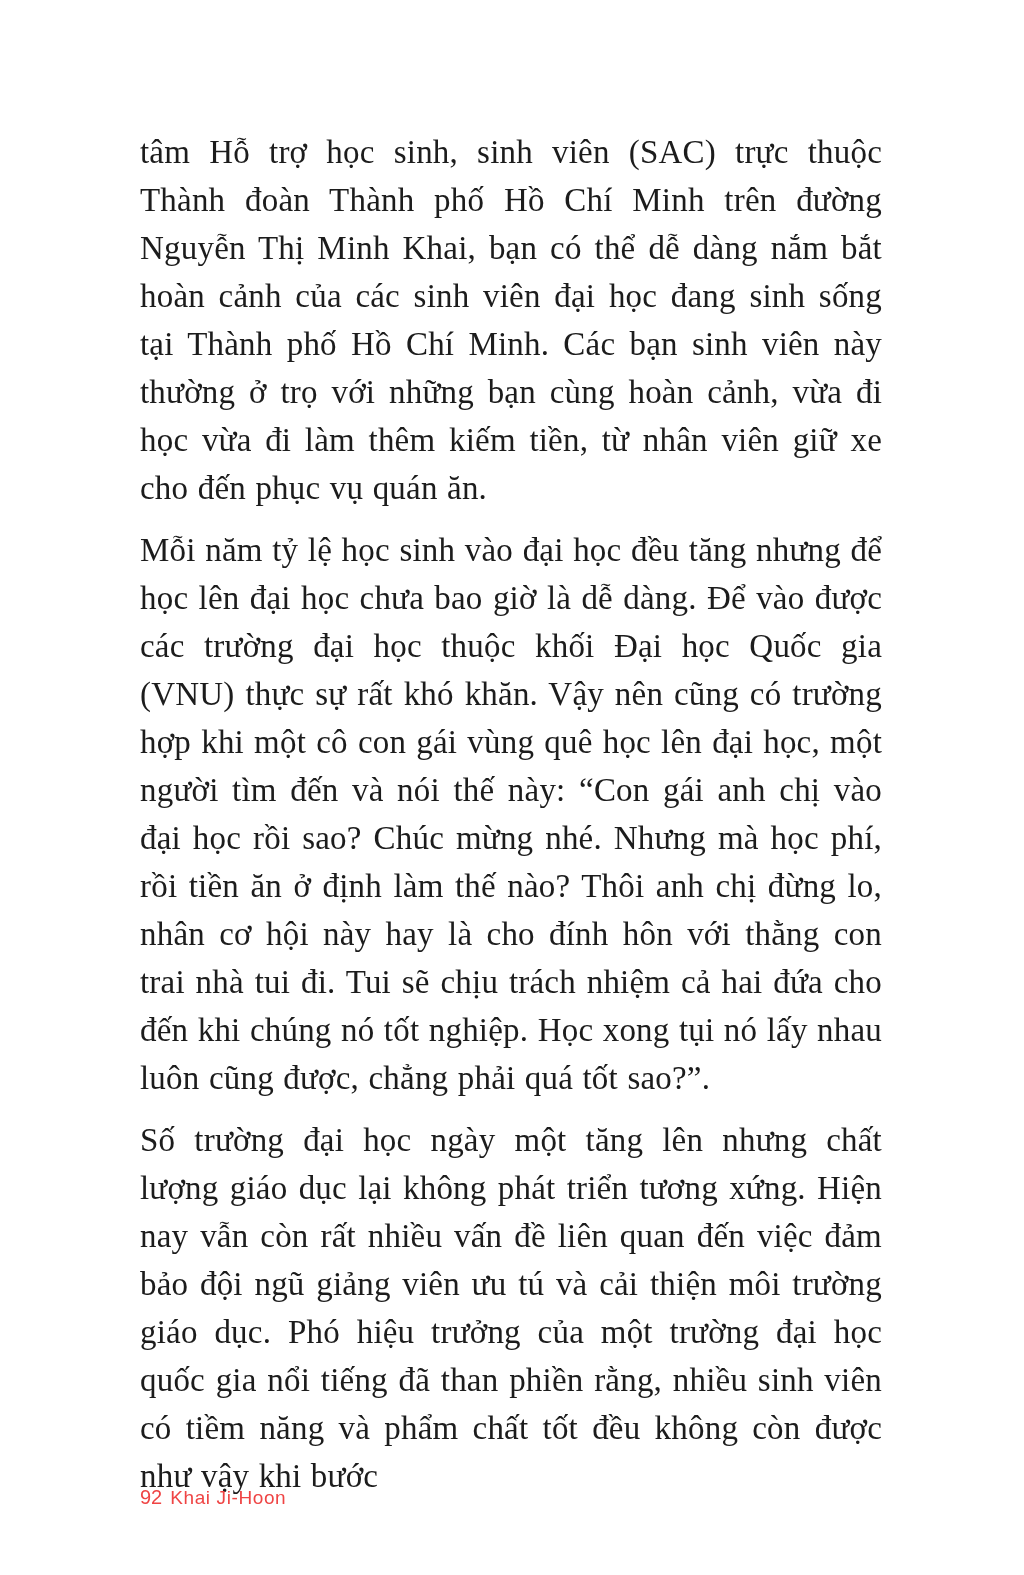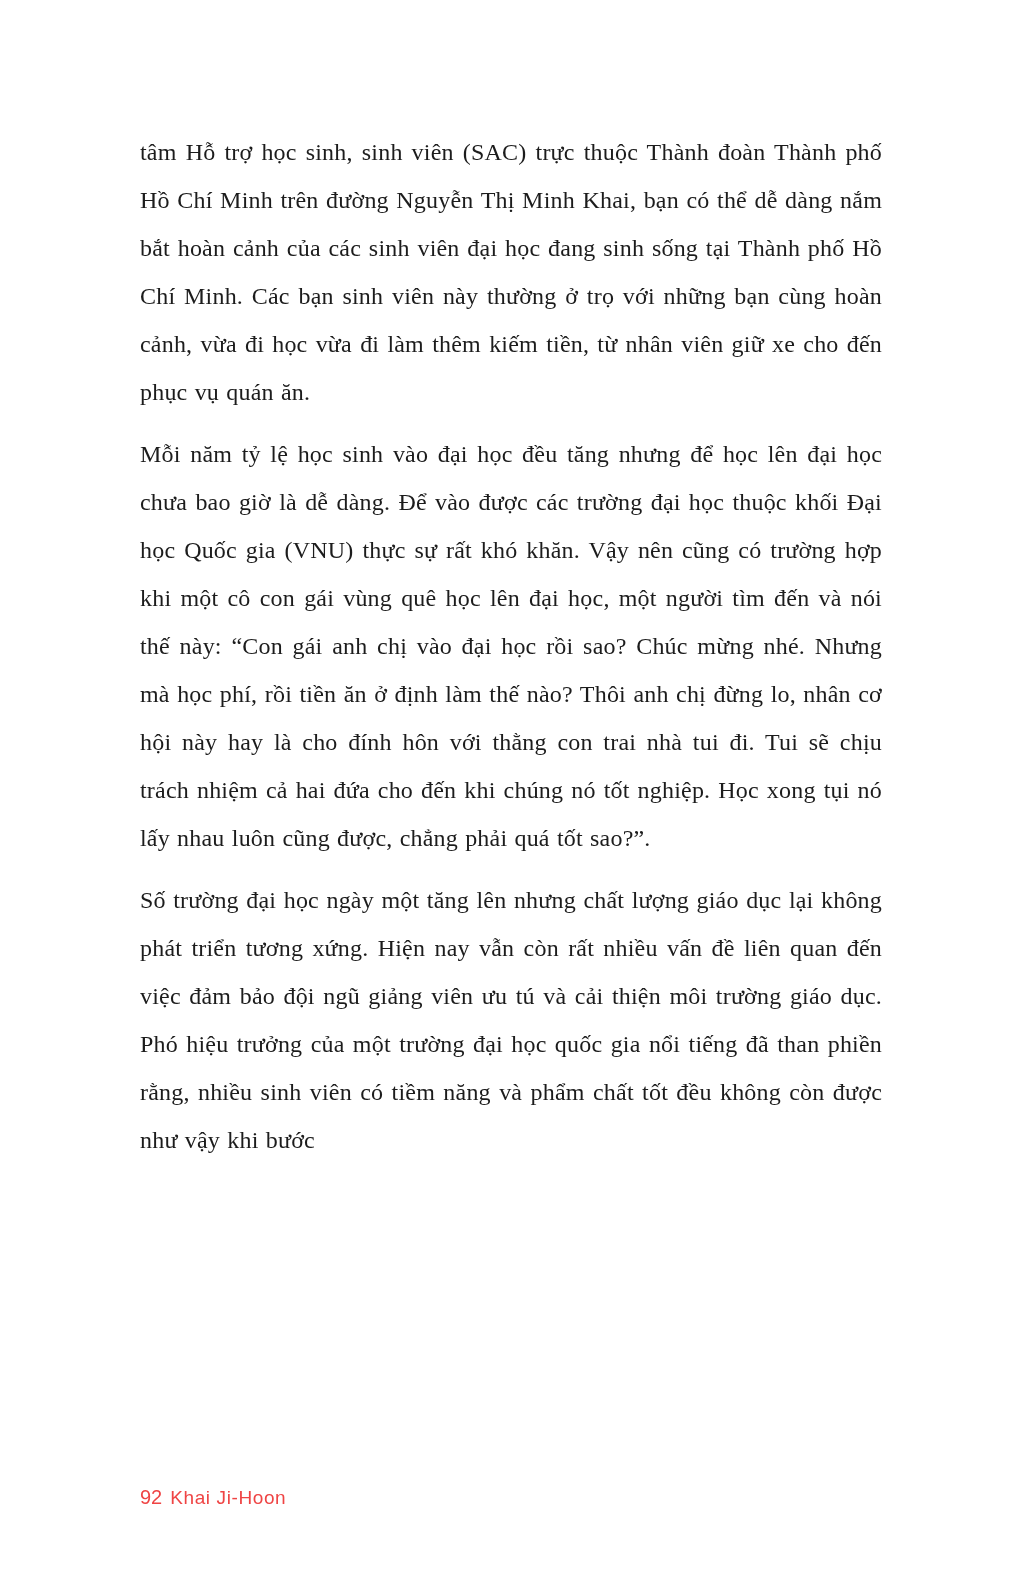--- a/index.html
+++ b/index.html
@@ -17,21 +17,21 @@
     color: #1c1c1c;
   }
   .content {
     position: absolute;
     top: 128px;
     left: 140px;
     width: 746px;
   }
   .content p {
     margin: 0 4px 14px 0;
-    font-size: 24px;
+    font-size: 33px;
     line-height: 48px;
     text-align: justify;
     text-justify: inter-word;
     letter-spacing: 0.2px;
     word-spacing: 1px;
   }
   .footer {
     position: absolute;
     left: 140px;
     top: 1462px;

